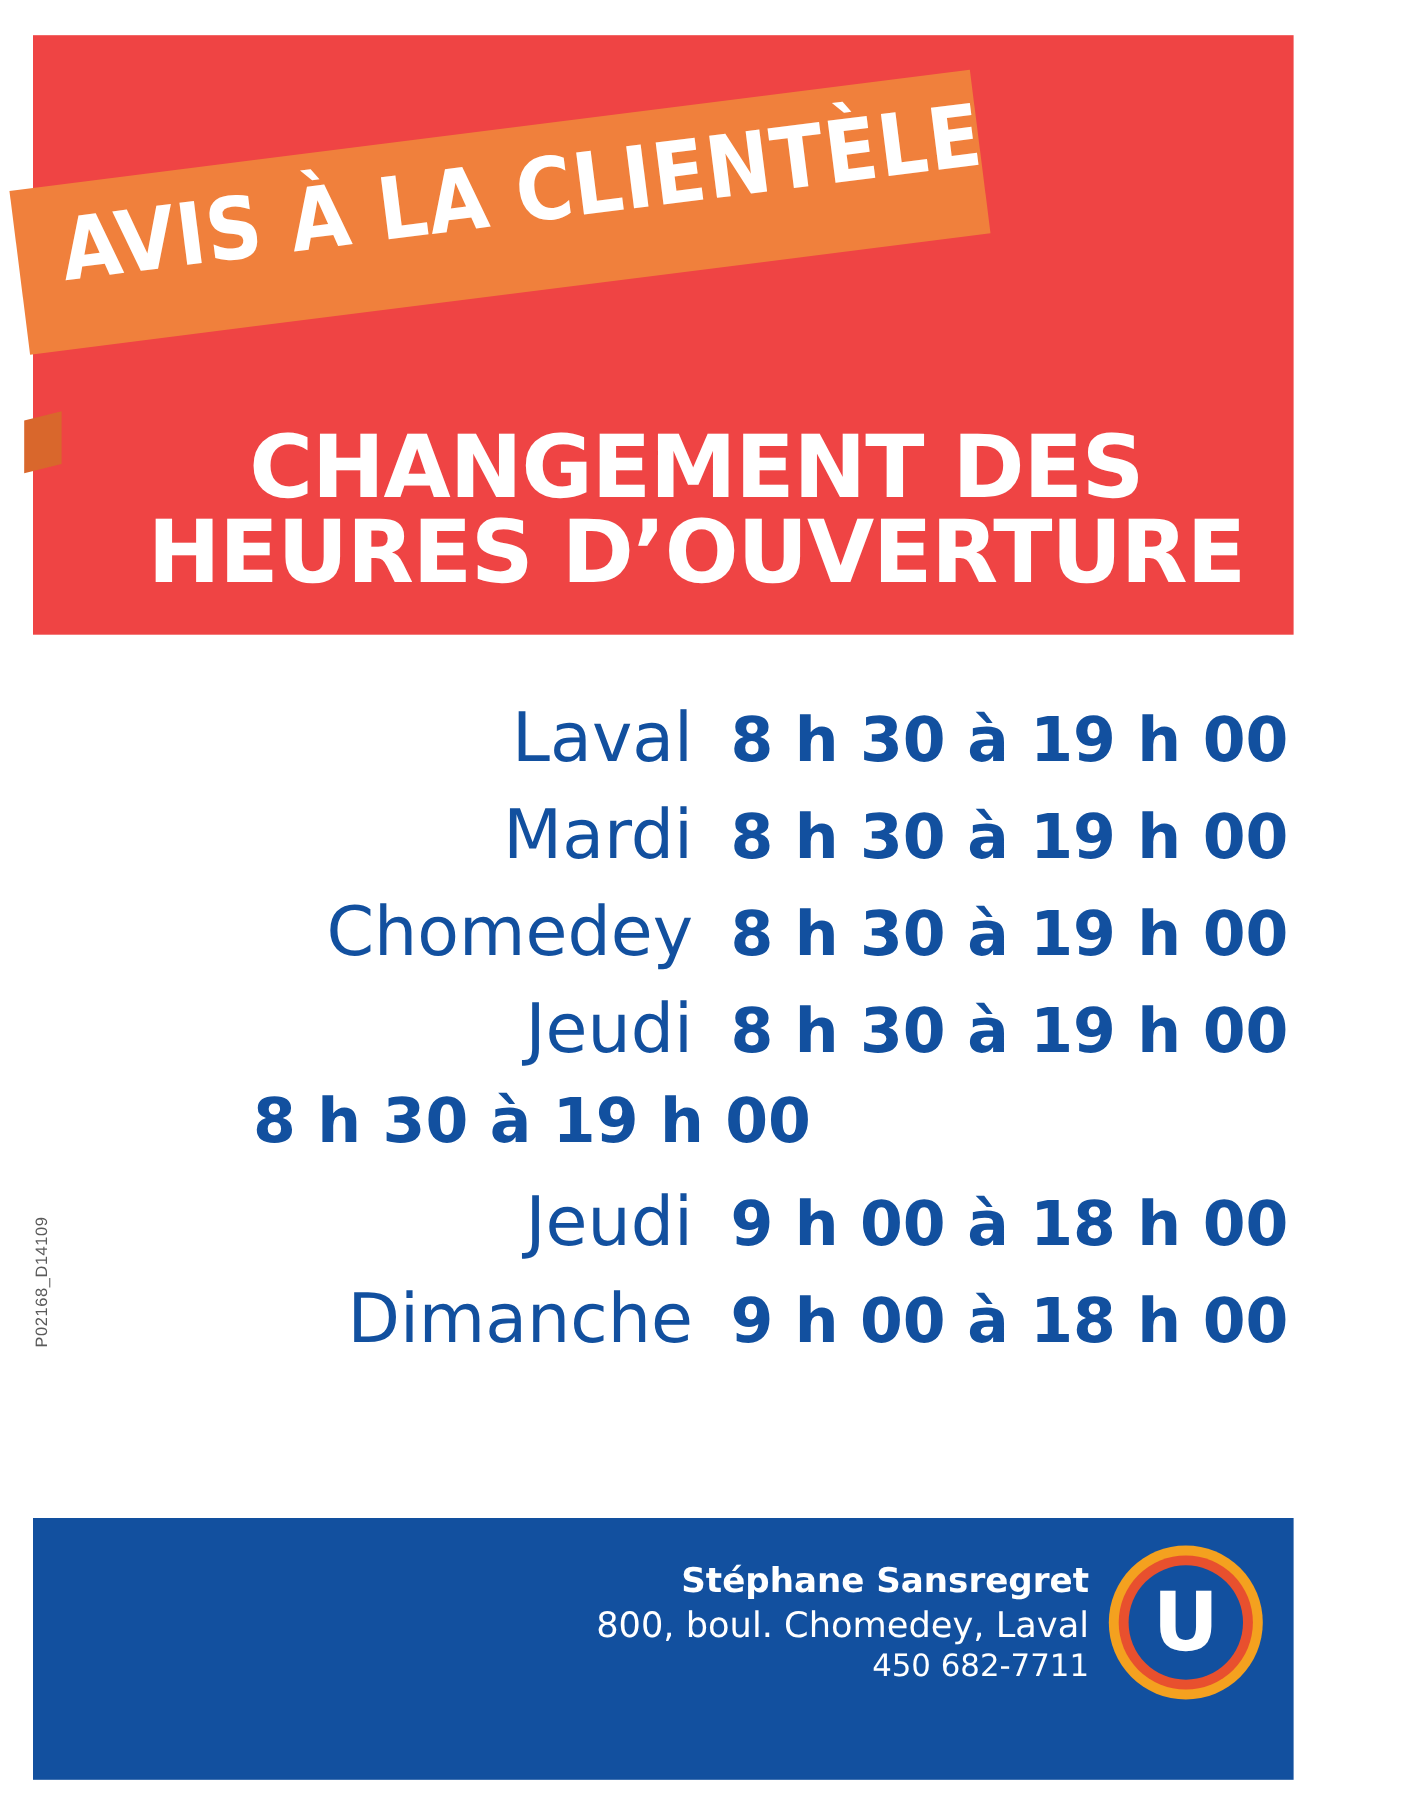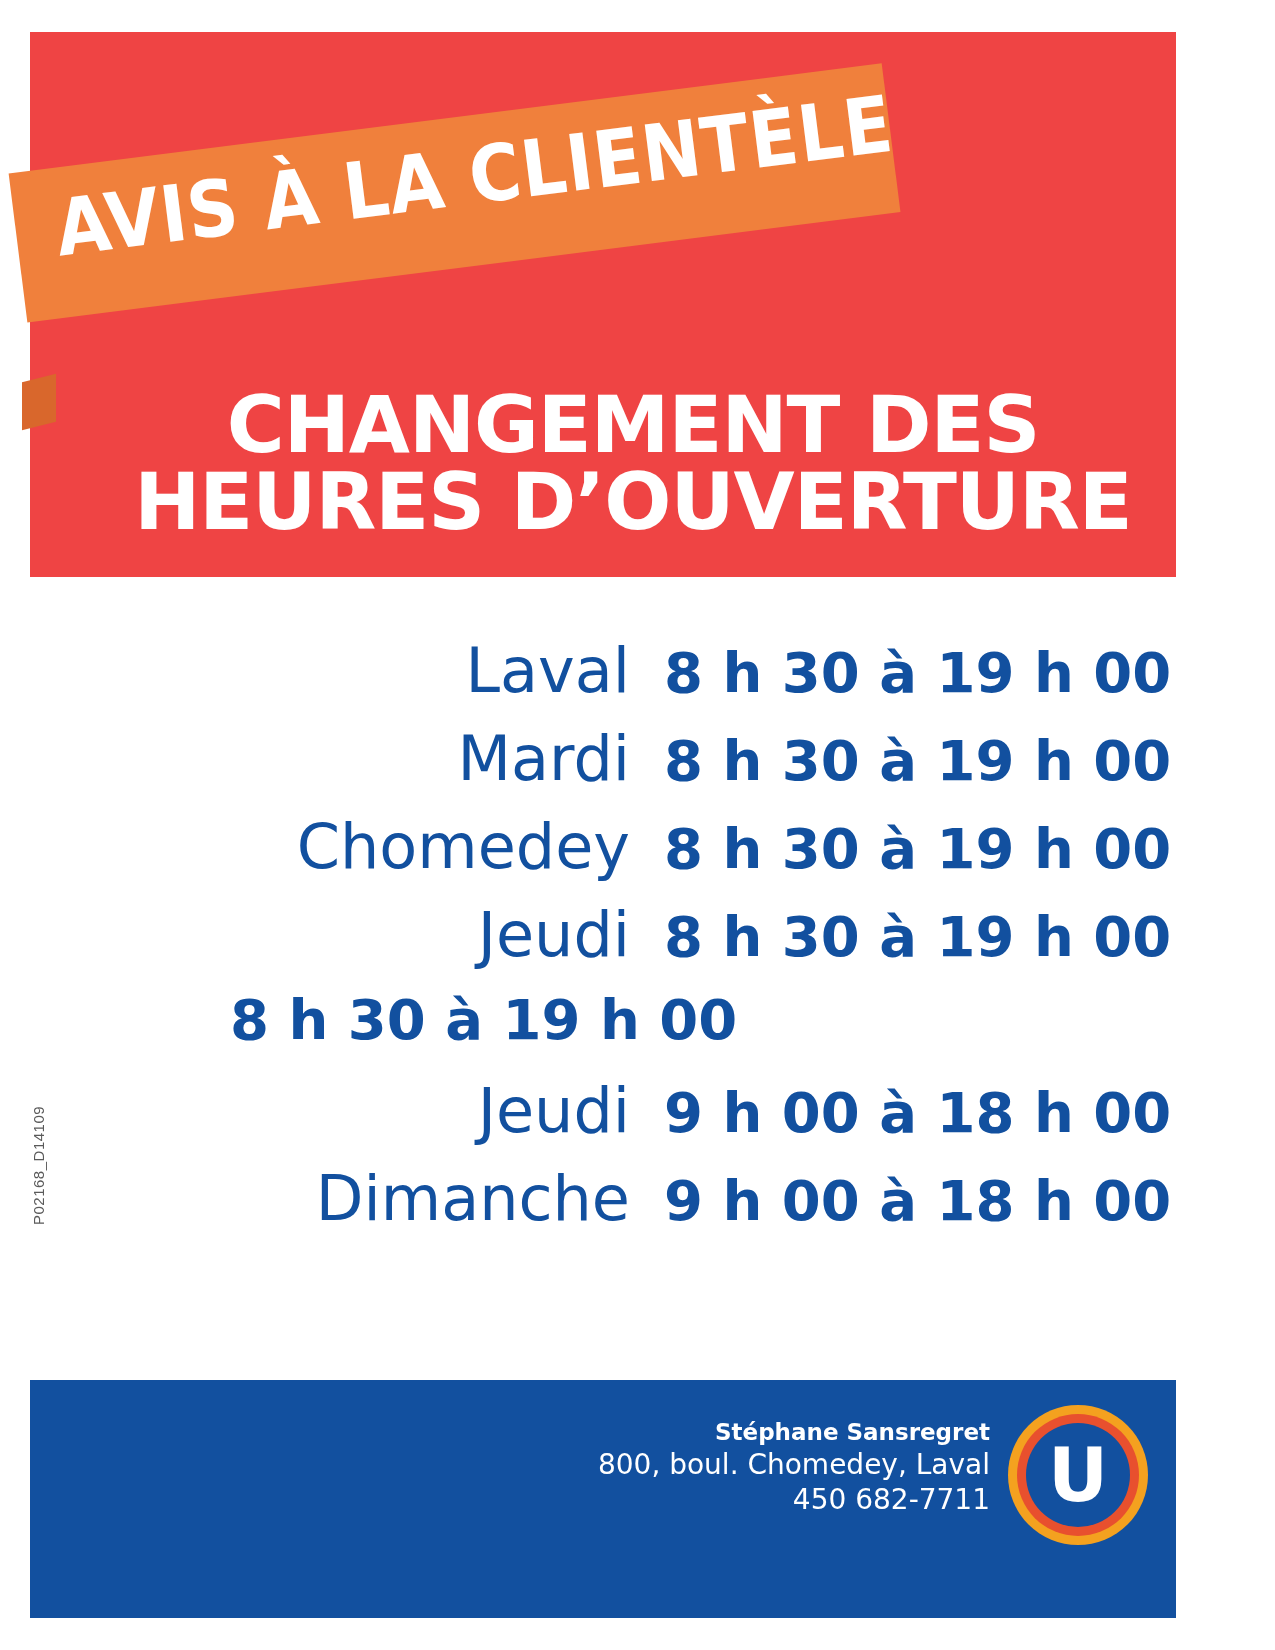--- a/index.html
+++ b/index.html
@@ -159,27 +159,27 @@
   .footer-info {
     position: absolute;
     left: 30px;
     top: 1418px;
     width: 960px;
     text-align: right;
     color: #ffffff;
     font-family: "DejaVu Sans", sans-serif;
   }
   .footer-name {
-    font-size: 23px;
+    font-size: 31px;
     font-weight: bold;
     line-height: 1.25;
     padding-left: 16px;
   }
   .footer-addr {
-    font-size: 28px;
+    font-size: 32px;
     font-weight: normal;
     line-height: 1.25;
   }
   .footer-phone {
     font-size: 28px;
     font-weight: normal;
     line-height: 1.25;
     text-align: right;
   }
 

